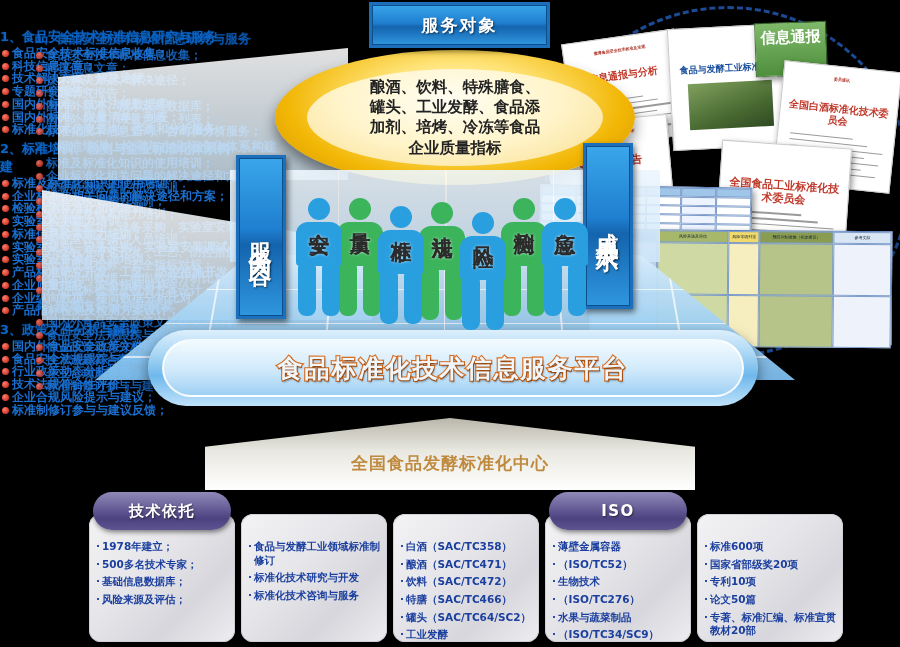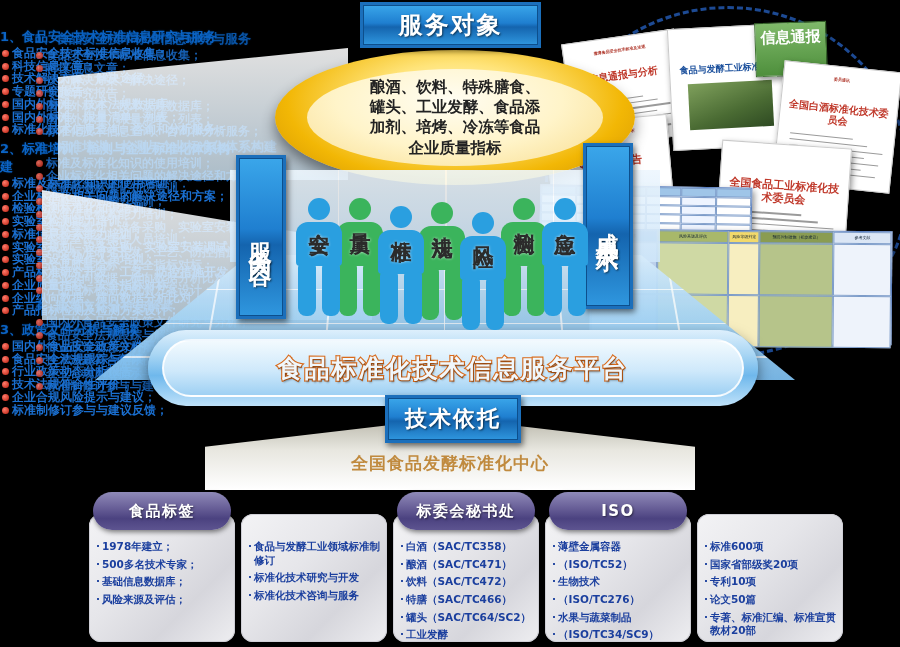--- a/index.html
+++ b/index.html
@@ -591,46 +591,45 @@
       </div>
       <div class="person" style="left: 542px; top: 198px; z-index: 5;">
         <div class="head" style="background:#2a9fe0"></div>
         <div class="body" style="background:#2a9fe0"></div>
         <div class="legL" style="background:#2a9fe0"></div>
         <div class="legR" style="background:#2a9fe0"></div>
         <div class="lbl">应急</div>
       </div>
     </div>
 
-  <div class="plate" id="banner-audience" style="left:360px;top:2px;width:175px;height:40px;font-size:24px;">服务对象</div>
+  <div class="plate" id="banner-audience" style="left:369px;top:2px;width:175px;height:40px;font-size:17px;">服务对象</div>
 
   <div class="plate vert" id="banner-service" style="left:236px;top:155px;width:44px;height:158px;font-size:23px;">服务内容</div>
 
   <div class="plate vert" id="banner-achievements" style="left:583px;top:143px;width:44px;height:160px;font-size:23px;">成果展示</div>
 
   <div id="platform">
     <div class="ring"></div>
     <div class="ptxt">食品标准化技术信息服务平台</div>
   </div>
 
   <div id="chevron-fill"></div>
   <div id="support-text">全国食品发酵标准化中心</div>
-  <div class="plate" id="banner-support" style="left:385px;top:395px;width:130px;height:42px;font-size:22px;">技术依托</div>
 
   <div id="cards">
       <div class="card" style="left: 89px;">
         <div class="bd">
           <ul>
             <li>1978年建立；</li>
             <li>500多名技术专家；</li>
             <li>基础信息数据库；</li>
             <li>风险来源及评估；</li>
           </ul>
         </div>
-        <div class="hd">食品标签</div>
+        <div class="hd">技术依托</div>
       </div>
       <div class="card" style="left: 241px;">
         <div class="bd">
           <ul>
             <li>食品与发酵工业领域标准制修订</li>
             <li>标准化技术研究与开发</li>
             <li>标准化技术咨询与服务</li>
           </ul>
         </div>
       </div>
@@ -638,21 +637,20 @@
         <div class="bd">
           <ul>
             <li>白酒（SAC/TC358）</li>
             <li>酿酒（SAC/TC471）</li>
             <li>饮料（SAC/TC472）</li>
             <li>特膳（SAC/TC466）</li>
             <li>罐头（SAC/TC64/SC2）</li>
             <li>工业发酵（SAC/TC64/SC5）</li>
           </ul>
         </div>
-        <div class="hd">标委会秘书处</div>
       </div>
       <div class="card" style="left: 545px;">
         <div class="bd">
           <ul>
             <li>薄壁金属容器</li>
             <li>（ISO/TC52）</li>
             <li>生物技术</li>
             <li>（ISO/TC276）</li>
             <li>水果与蔬菜制品</li>
             <li>（ISO/TC34/SC9）</li>

